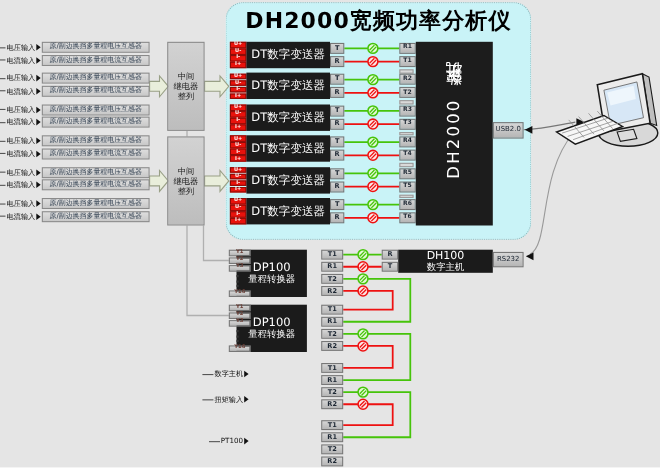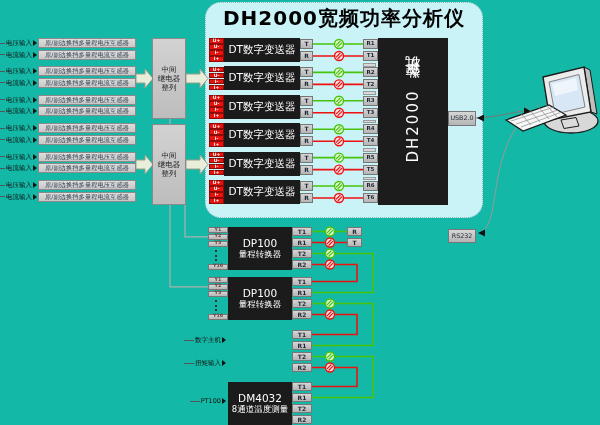--- a/index.html
+++ b/index.html
@@ -1,16 +1,16 @@
 <!DOCTYPE html>
 <html><head>
 <meta charset="utf-8">
 <style>
   html,body{margin:0;padding:0;background:#fff;}
-  #canvas{position:relative;width:600px;height:425px;background:#14b8a6;overflow:hidden;
+  #canvas{position:relative;width:600px;height:425px;background:#e5e5e5;overflow:hidden;
           font-family:"DejaVu Sans","Liberation Sans",sans-serif;}
   .abs{position:absolute;box-sizing:border-box;}
   #cyan-panel{left:205px;top:2px;width:278px;height:216px;border-radius:16px;
     background:#c9f3f7;border:1px dotted #8fb9bd;}
   #panel-title{left:215px;top:5px;width:258px;height:26px;text-align:center;
     font-size:20px;font-weight:bold;color:#000;letter-spacing:1px;line-height:26px;}
   .xfmr-box{left:38px;width:98px;height:10px;background:linear-gradient(#dedede,#c8c8c8);
     border:1px solid #8a8a8a;color:#2e3d4e;font-size:6.3px;line-height:8px;
     display:flex;align-items:center;justify-content:center;white-space:nowrap;}
   .input-label{display:flex;align-items:center;justify-content:flex-end;gap:1px;
@@ -29,21 +29,21 @@
     border:0.5px solid #8d0b07;line-height:5px;}
   .tab{background:linear-gradient(#d6d6d6,#b5b5b5);border:1px solid #777;color:#1d2733;
     display:flex;align-items:center;justify-content:center;font-weight:bold;line-height:1;}
   .tab-tr{left:300px;width:13px;height:10px;font-size:6px;}
   .tab-host{left:363px;width:15px;height:10px;font-size:5.5px;}
   .tab-blank{left:363px;width:13px;height:3.5px;background:#d9d9d9;border:1px solid #9a9a9a;}
   #host-box{left:378px;top:38px;width:70px;height:167px;background:#1c1c1c;}
   #host-title{position:absolute;left:50%;top:50%;transform:translate(-50%,-50%) rotate(180deg);
     writing-mode:vertical-rl;color:#fff;font-size:15px;letter-spacing:2px;white-space:nowrap;}
   .port-big{width:28px;height:15px;font-size:6.3px;font-weight:normal;}
-  .dev-box{left:228px;width:64px;height:43px;}
+  .dev-box{left:215px;width:64px;height:43px;}
   .dev-name{font-size:10.5px;line-height:12px;}
   .dev-sub{font-size:8.5px;line-height:11px;}
   .tab-y{left:208px;width:20px;height:6px;font-size:4.8px;color:#6b4038;}
   .tab-dev{left:292px;width:20px;height:9px;font-size:6px;}
   .tab-dh{left:347px;width:15px;height:9px;font-size:6px;}
   .dot{position:absolute;width:2px;height:2px;background:#333;}
   #dh100-box{left:362px;top:227px;width:86px;height:21px;}
   #dh100-box .dev-name{font-size:10px;line-height:11px;}
   #dh100-box .dev-sub{font-size:8.5px;line-height:10px;}
   svg{position:absolute;left:0;top:0;}
@@ -148,20 +148,24 @@
       <line x1="327" y1="368.9" x2="331.4" y2="364.5" stroke="#ee1111" stroke-width="1.2"></line>
       <line x1="328.6" y1="370.5" x2="333" y2="366.1" stroke="#ee1111" stroke-width="1.2"></line>
     </svg>
   <div class="abs" id="panel-title">DH2000宽频功率分析仪</div>
 
   <div class="abs dark-box" id="host-box">
     <span id="host-title">DH2000数字主机</span>
   </div>
   <div class="abs tab port-big" style="left:448px;top:111px">USB2.0</div>
 
+  <div class="abs dark-box" id="dh100-box">
+    <span class="dev-name">DH100</span>
+    <span class="dev-sub">数字主机</span>
+  </div>
   <div class="abs tab tab-dh" style="top:227px">R</div>
   <div class="abs tab tab-dh" style="top:238px">T</div>
   <div class="abs tab port-big" style="left:448px;top:229px;height:14px">RS232</div>
 
   <svg width="600" height="425">
     <ellipse cx="571" cy="121" rx="27" ry="12" fill="#d8d8d8" stroke="#1a1a1a" stroke-width="1.3"></ellipse>
     <polygon points="584,67 590,70 597,114 591,112" fill="#bfbfbf" stroke="#1a1a1a" stroke-width="1"></polygon>
     <polygon points="543,77 584,67 591,112 550,120" fill="#ececec" stroke="#1a1a1a" stroke-width="1.4"></polygon>
     <polygon points="549,82 579,74.5 585,107 555,114" fill="#d7e7f6" stroke="#666" stroke-width="0.8"></polygon>
     <polygon points="552,84 576,78 578,90 555,96" fill="#eef6fc" stroke="none"></polygon>
@@ -367,24 +371,20 @@
     <div class="abs input-label" style="left:158px;top:336px;width:68px;height:8px">
       <span class="dash" style="width: 10px;"></span>
       <span>数字主机</span>
       <span class="arrow-r"></span>
     </div>
     <div class="abs input-label" style="left:158px;top:359px;width:68px;height:8px">
       <span class="dash" style="width: 10px;"></span>
       <span>扭矩输入</span>
       <span class="arrow-r"></span>
     </div>
-    <div class="abs dark-box dev-box" style="top:382px">
-      <span class="dev-name">DM4032</span>
-      <span class="dev-sub">8通道温度测量</span>
-    </div>
     <div class="abs tab tab-dev" style="top:382px">T1</div>
     <div class="abs tab tab-dev" style="top:393px">R1</div>
     <div class="abs tab tab-dev" style="top:404px">T2</div>
     <div class="abs tab tab-dev" style="top:415px">R2</div>
     <div class="abs input-label" style="left:158px;top:397px;width:68px;height:8px">
       <span class="dash" style="width: 10px;"></span>
       <span>PT100</span>
       <span class="arrow-r"></span>
     </div>
   </div>

